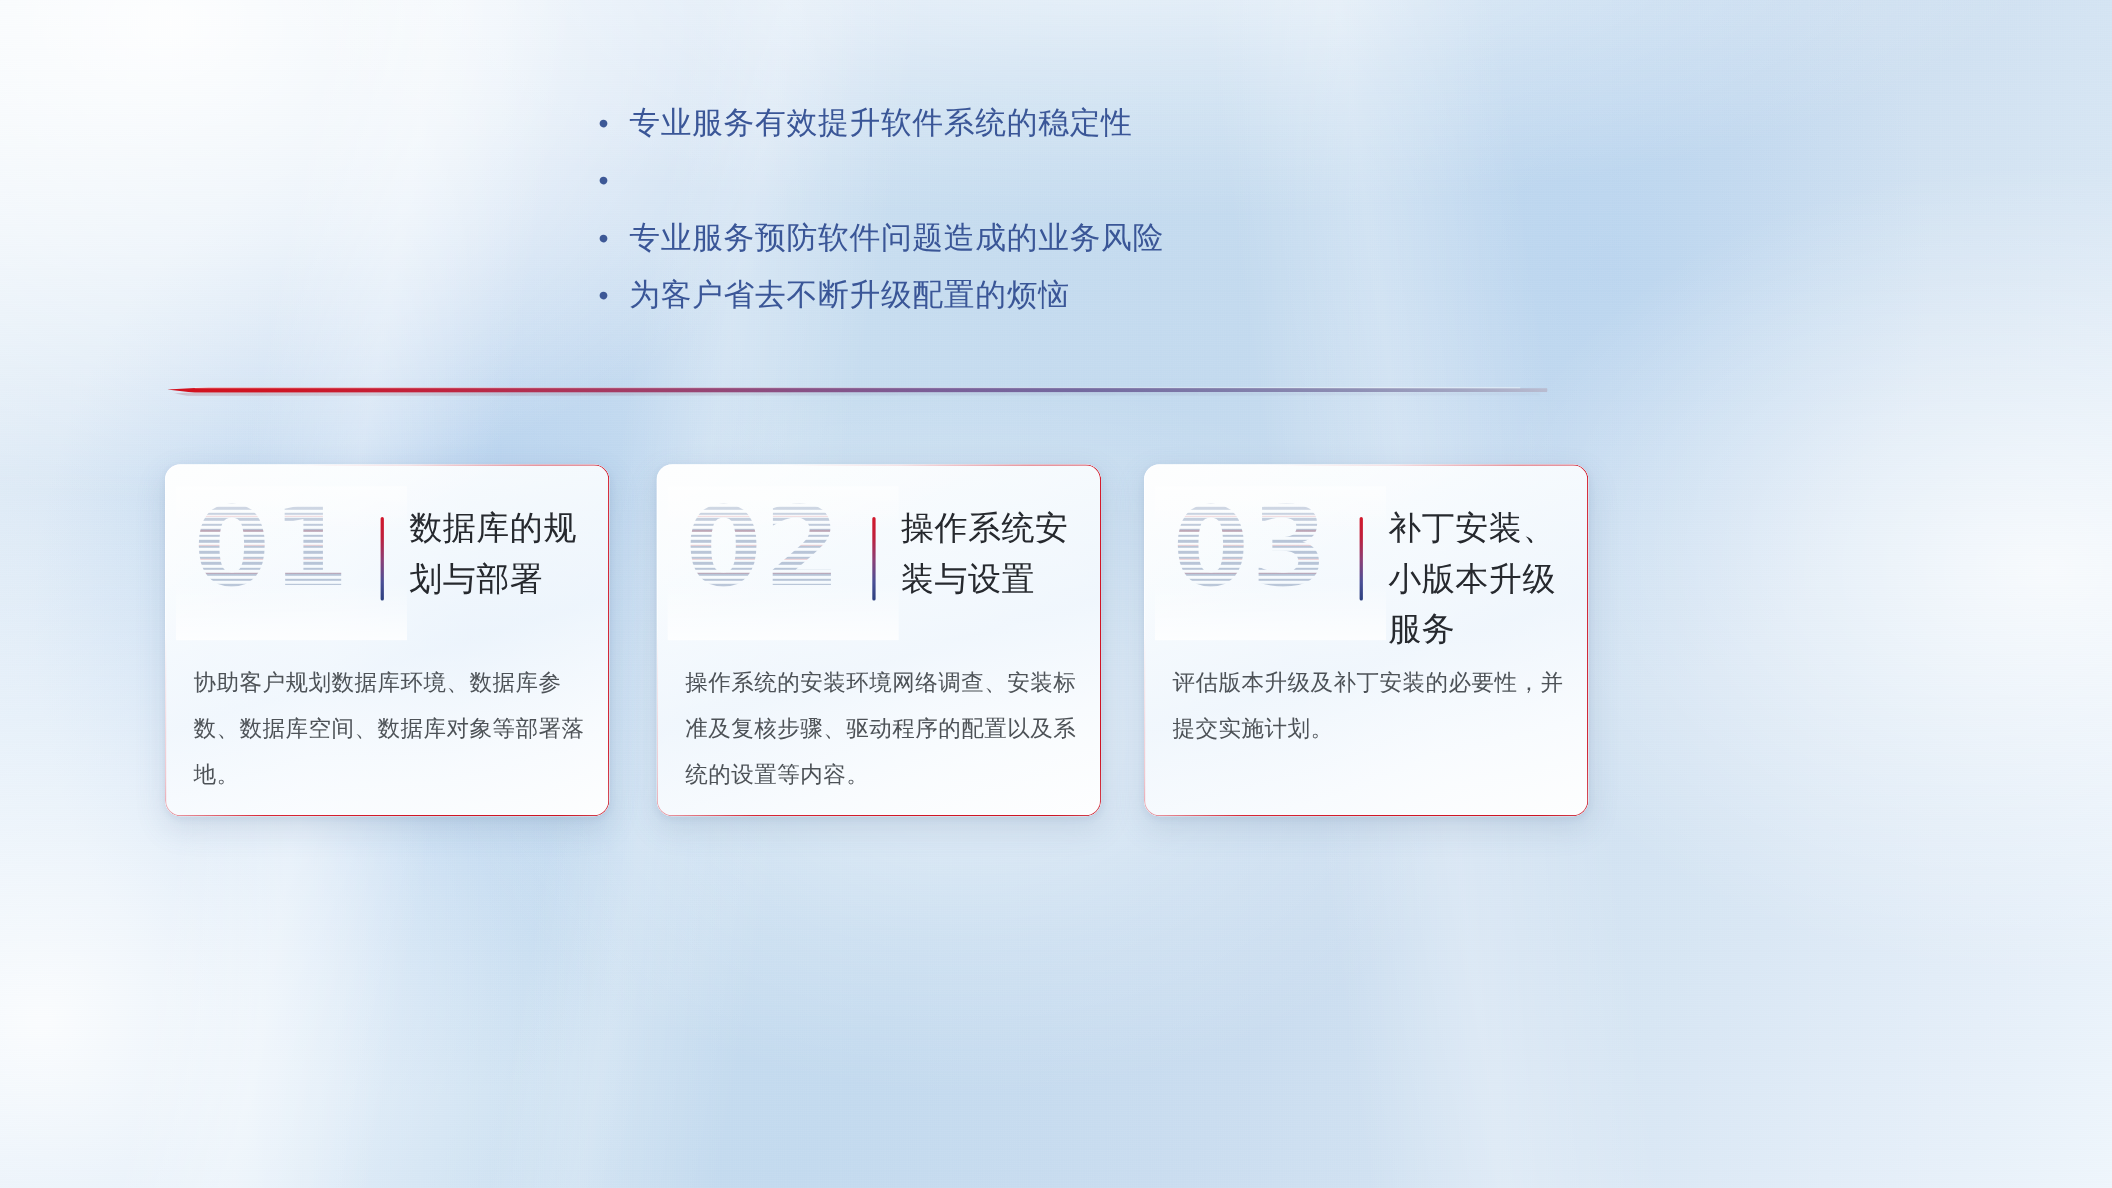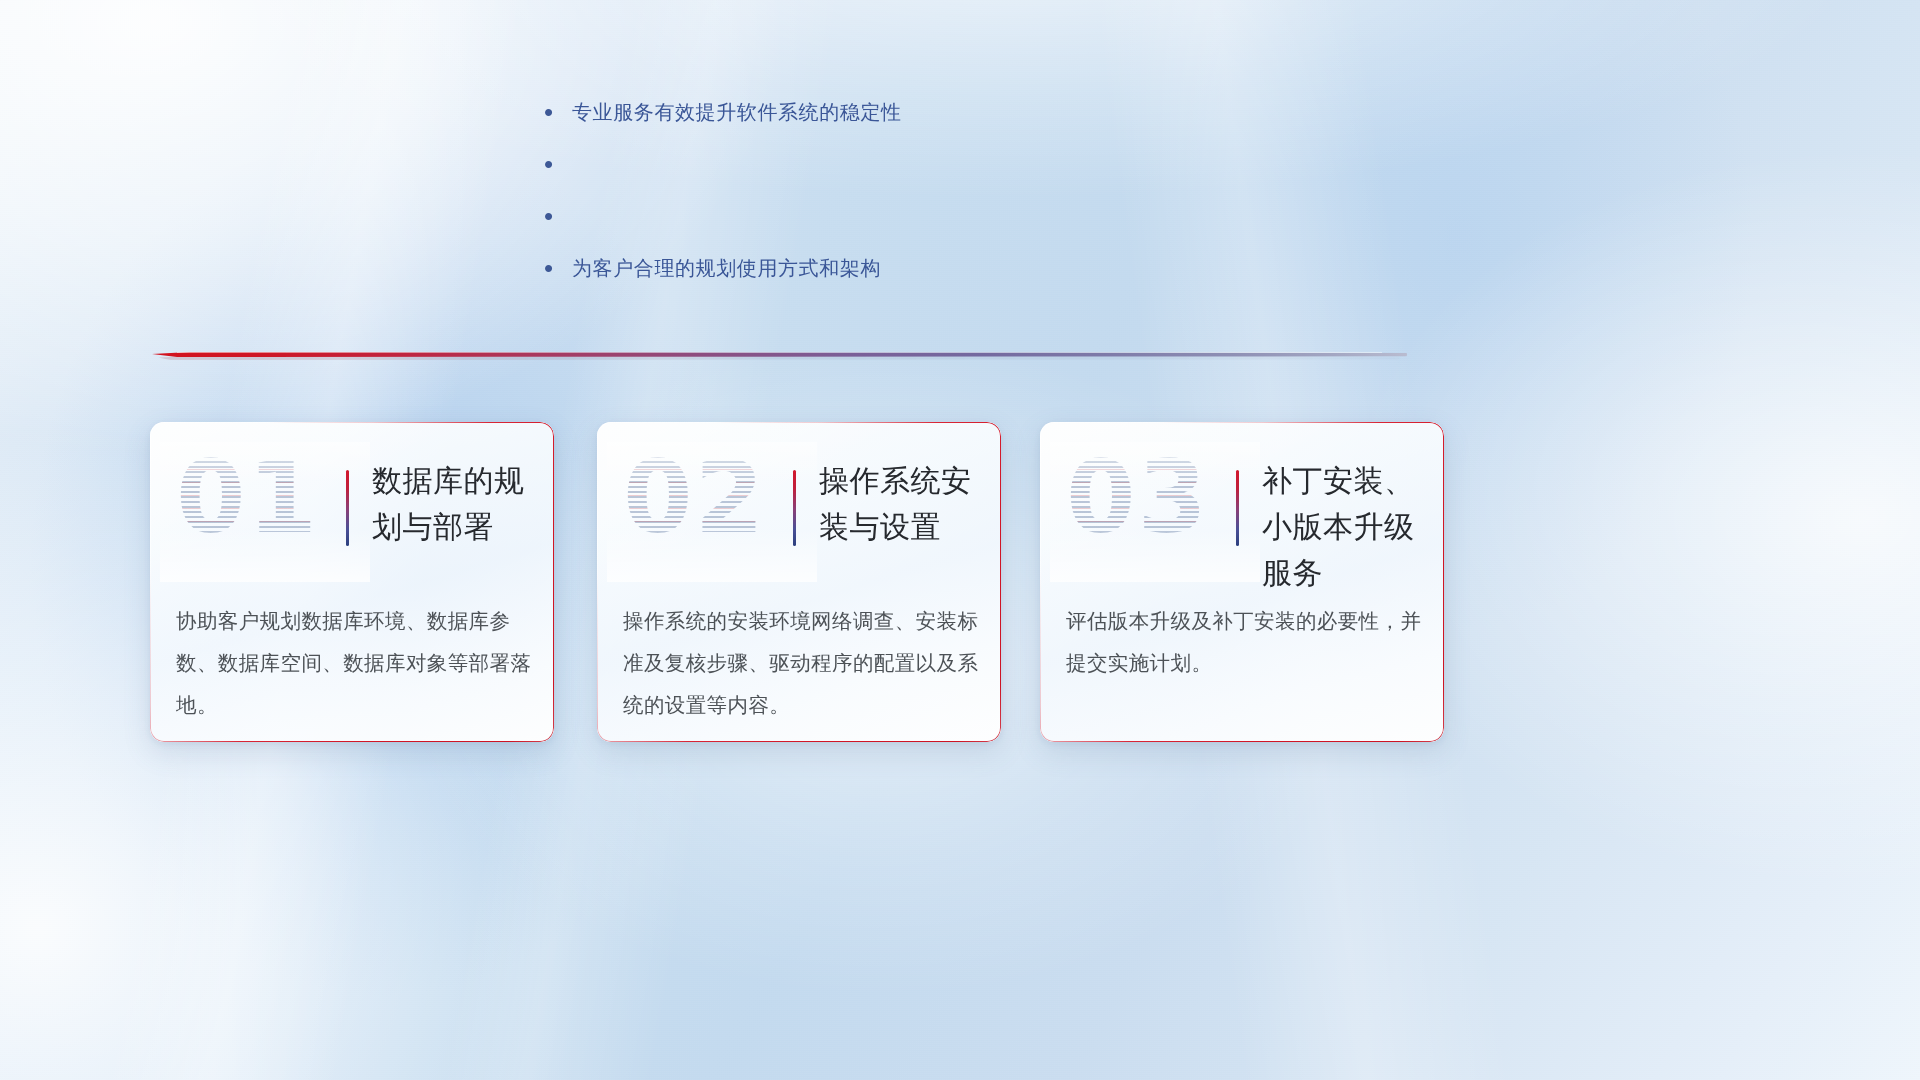--- a/index.html
+++ b/index.html
@@ -70,21 +70,21 @@
     display:flex;align-items:flex-start;
     height:52px;
   }
   .bullet-dot{
     width:34px;flex:0 0 34px;
     color:#3d5896;font-size:26px;line-height:40px;text-align:left;
     padding-left:6px;box-sizing:border-box;
   }
   .bullet-text{
     color:#3a5697;
-    font-size:20px;
+    font-size:28px;
     line-height:40px;
     letter-spacing:.6px;
     white-space:nowrap;
     font-weight:400;
   }
 
   
   .divider-wrap{
     position:absolute;left:152px;top:348px;width:1255px;height:14px;
   }
@@ -231,25 +231,26 @@
     <span class="bullet-dot">•</span>
     <span class="bullet-text">专业服务有效提升软件系统的稳定性</span>
   </div>
 
   <div class="bullet-row">
     <span class="bullet-dot">•</span>
   </div>
 
   <div class="bullet-row">
     <span class="bullet-dot">•</span>
-  </div>
-
-  <div class="bullet-row">
-    <span class="bullet-dot">•</span>
-    <span class="bullet-text">为客户合理的规划使用方式和架构</span>
+    <span class="bullet-text">专业服务预防软件问题造成的业务风险</span>
+  </div>
+
+  <div class="bullet-row">
+    <span class="bullet-dot">•</span>
+    <span class="bullet-text">为客户省去不断升级配置的烦恼</span>
   </div>
 
 </div>
 
 <div class="divider-wrap">
   <div class="divider-shadow"></div>
   <div class="divider-main"></div>
   <div class="divider-hi"></div>
 </div>
 

